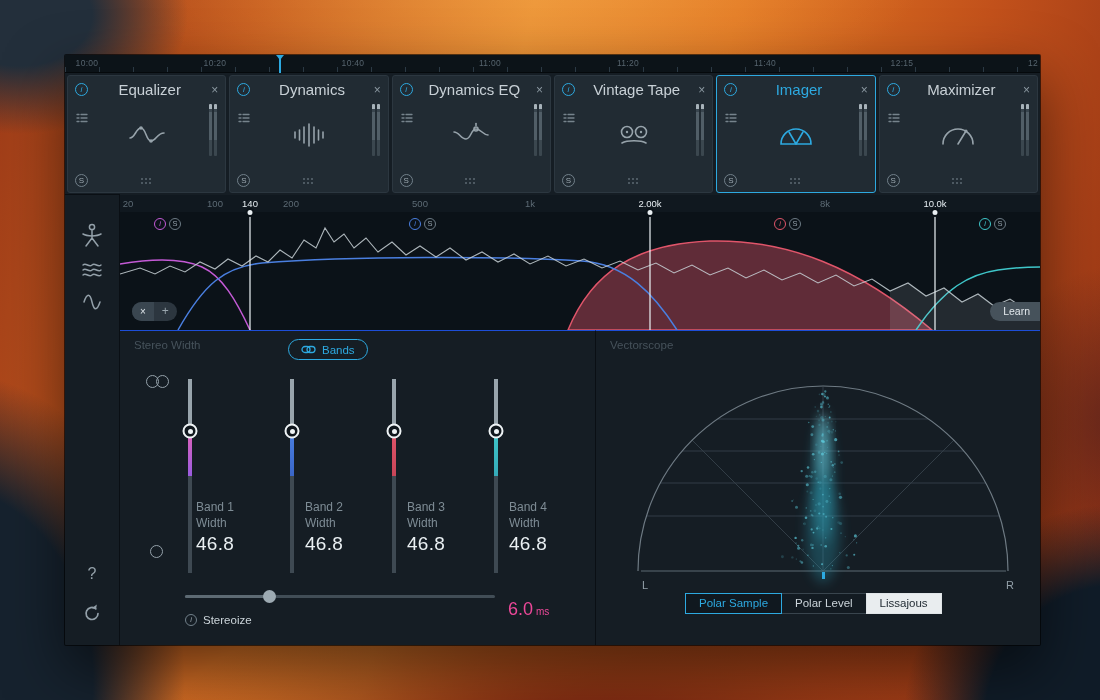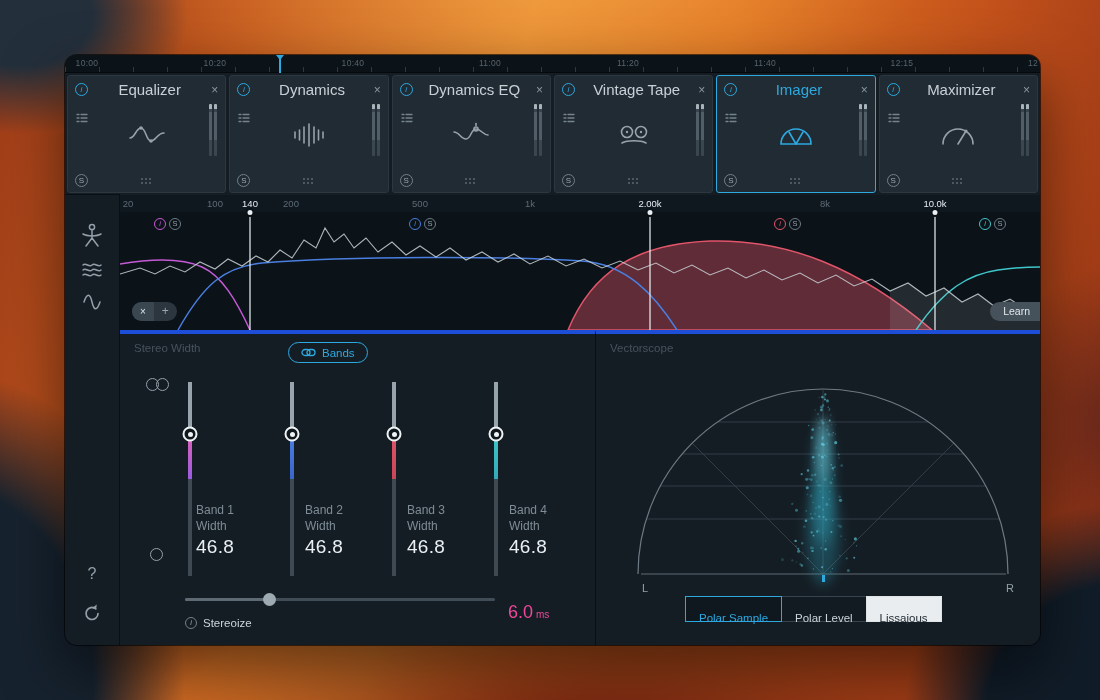--- a/index.html
+++ b/index.html
@@ -11,21 +11,21 @@
       radial-gradient(240px 170px at 20px 15px, #232f3b 30%, rgba(35,47,59,0) 70%),
       radial-gradient(340px 430px at -60px 680px, #16222e 45%, rgba(22,34,46,0) 72%),
       radial-gradient(300px 300px at 1120px 720px, #101c28 45%, rgba(16,28,40,0) 72%),
       radial-gradient(180px 220px at 1115px 420px, rgba(60,26,32,.55), rgba(60,26,32,0) 70%),
       radial-gradient(620px 260px at 48% -40px, rgba(255,196,100,.35), rgba(255,196,100,0) 65%),
       radial-gradient(700px 280px at 55% 108%, #7e2a12 18%, rgba(126,42,18,0) 65%),
       linear-gradient(104deg, #9c3a18 0%, #c65b1e 20%, #e88a2e 42%, #e27722 58%, #c2511b 78%, #8e2f14 100%);
   }
   .window{
     position:absolute; left:65px; top:55px; width:975px; height:590px;
-    background:#151d24; border-radius:12px; overflow:hidden;
+    background:#151d24; border-radius:1px; overflow:hidden;
     box-shadow:0 25px 60px rgba(0,0,0,.55), 0 0 0 1px rgba(0,0,0,.6);
   }
   
   .timeline{position:absolute;top:0;left:0;width:975px;height:18px;background:#0c1318;border-bottom:1px solid #05090c;
     background-image:repeating-linear-gradient(90deg,#2b3944 0 1px,transparent 1px 34px);
     background-size:100% 5px;background-position:0 100%;background-repeat:no-repeat;}
   .tick{position:absolute;top:3px;transform:translateX(-50%);font-size:8.5px;color:#56646e;letter-spacing:.3px;}
   .playhead{position:absolute;left:214px;top:0;width:2px;height:18px;background:#2da9e0;}
   .playhead::before{content:'';position:absolute;left:-3px;top:0;border-left:4px solid transparent;border-right:4px solid transparent;border-top:5px solid #2da9e0;}
   
@@ -58,21 +58,21 @@
   .plot{position:absolute;left:55px;top:157px;width:920px;height:118px;background:#0b1218;}
   .chip-pair{position:absolute;top:6px;display:flex;gap:3px;}
   .chip{width:12px;height:12px;border-radius:50%;border:1px solid;font-size:7.5px;line-height:10px;text-align:center;font-style:italic;}
   .chip.s{border-color:#6c7a84;color:#94a1aa;font-style:normal;}
   .xhandle{position:absolute;top:-4px;width:9px;height:9px;border-radius:50%;background:#e9eff2;border:2px solid #0b1218;transform:translateX(-50%);}
   .band-tools{position:absolute;left:12px;bottom:9px;display:flex;background:#2c363f;border-radius:10px;overflow:hidden;height:19px;}
   .bt-x{padding:0 8px;color:#dfe6ea;font-size:10px;line-height:19px;background:#3a4650;}
   .bt-plus{padding:0 8px;color:#9aa6ae;font-size:12px;line-height:18px;}
   .learn{position:absolute;right:0;bottom:9px;height:19px;padding:0 10px 0 13px;background:#46525b;color:#e2e8ec;font-size:10.5px;line-height:19px;border-radius:10px 0 0 10px;}
   
-  .panel{position:absolute;top:275px;height:315px;background:#151d24;border-top:4px solid #1d4ed8;}
+  .panel{position:absolute;top:275px;height:315px;background:#151d24;border-top:1px solid #1d4ed8;}
   .panel-left{left:55px;width:475px;}
   .panel-right{left:530px;width:445px;border-left:1px solid #0a0f14;}
   .panel-title{position:absolute;left:14px;top:8px;font-size:11.5px;color:#46525b;}
   .bands-btn{position:absolute;left:168px;top:8px;height:21px;padding:0 12px;border:1px solid #2da9e0;border-radius:11px;color:#2da9e0;font-size:11.5px;display:flex;align-items:center;gap:6px;background:transparent;}
   .oo{position:absolute;left:26px;top:44px;width:26px;height:15px;}
   .oo i{position:absolute;top:0;width:13px;height:13px;border:1.5px solid #94a1aa;border-radius:50%;}
   .oo i:first-child{left:0;} .oo i:last-child{left:10px;}
   .o-single{position:absolute;left:30px;top:214px;width:13px;height:13px;border:1.5px solid #94a1aa;border-radius:50%;}
   .vslider{position:absolute;top:48px;width:16px;height:194px;}
   .vtrack{position:absolute;left:50%;transform:translateX(-50%);width:4px;height:100%;background:#3e4952;}
@@ -92,21 +92,21 @@
   .sz-label{position:absolute;left:65px;top:283px;display:flex;gap:6px;align-items:center;font-size:11.5px;color:#ccd5da;}
   .sz-info{width:12px;height:12px;border:1px solid #71808a;border-radius:50%;font-size:7.5px;line-height:10px;text-align:center;color:#9aa6ae;font-style:italic;}
   .sz-value{position:absolute;left:388px;top:268px;color:#ec4899;font-size:18px;}
   .sz-unit{font-size:10px;margin-left:3px;}
   
   .scope-svg{position:absolute;left:0;top:0;}
   .lr{position:absolute;top:248px;font-size:11px;color:#93a0a9;}
   .lr.l{left:46px;} .lr.r{left:410px;}
   .center-tick{position:absolute;left:226px;top:241px;width:3px;height:7px;background:#2da9e0;}
   .modes{position:absolute;left:90px;top:262px;display:flex;}
-  .mode-btn{height:21px;padding:12px 13px;font-size:11.5px;line-height:19px;background:#131b22;border:1px solid #39454e;color:#cbd4da;margin-left:-1px;}
+  .mode-btn{height:21px;padding:0 13px;font-size:11.5px;line-height:19px;background:#131b22;border:1px solid #39454e;color:#cbd4da;margin-left:-1px;}
   .mode-btn.active{border-color:#2da9e0;color:#2da9e0;position:relative;z-index:2;background:#10181f;}
   .mode-btn.light{background:#e9edef;color:#232d35;border-color:#dfe4e7;}
   svg{display:block;}
 </style>
 </head>
 <body>
 
 <div class="window">
 
   <div class="timeline">

